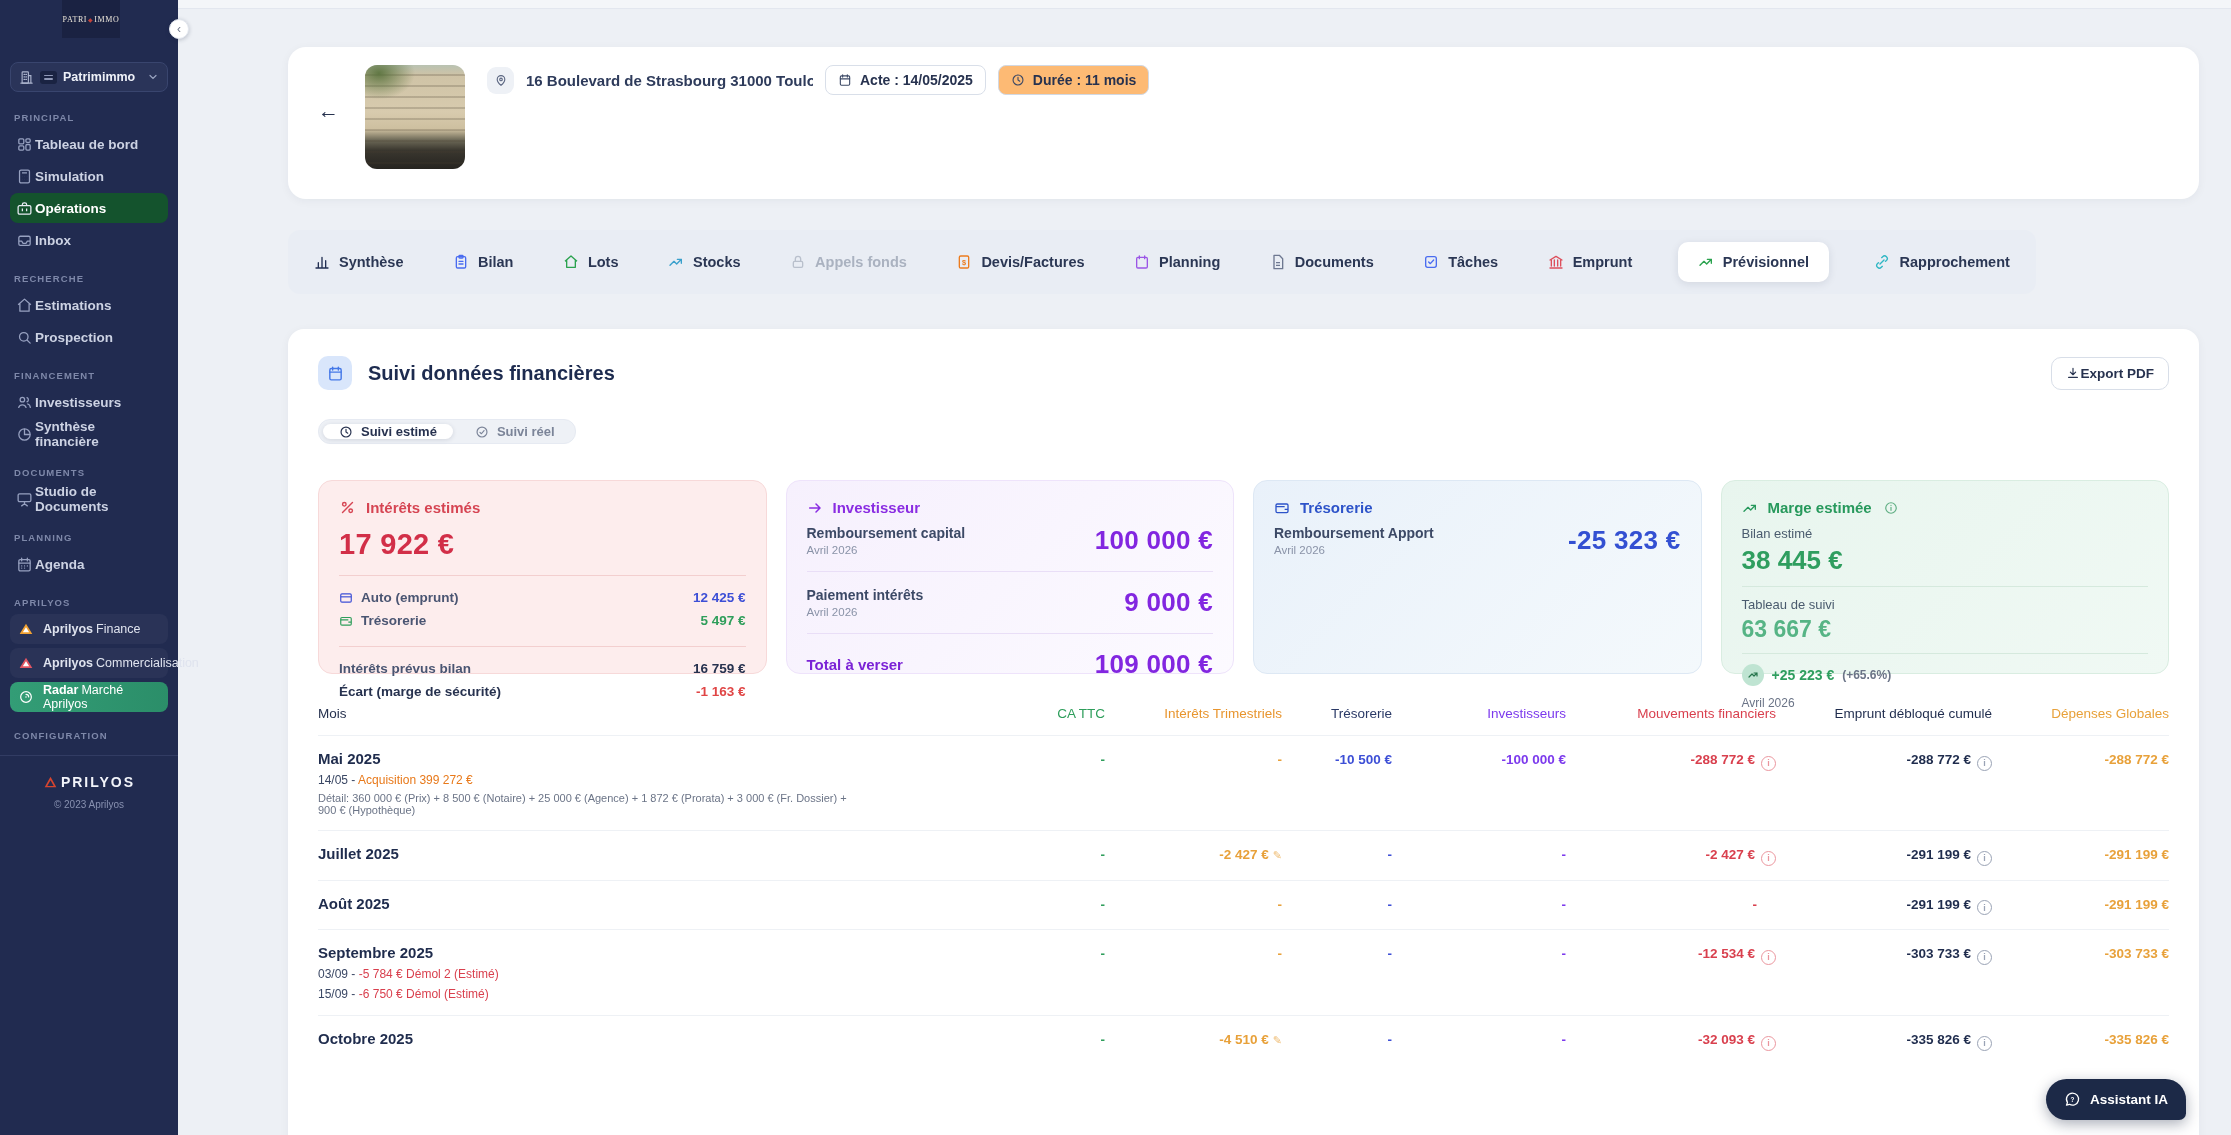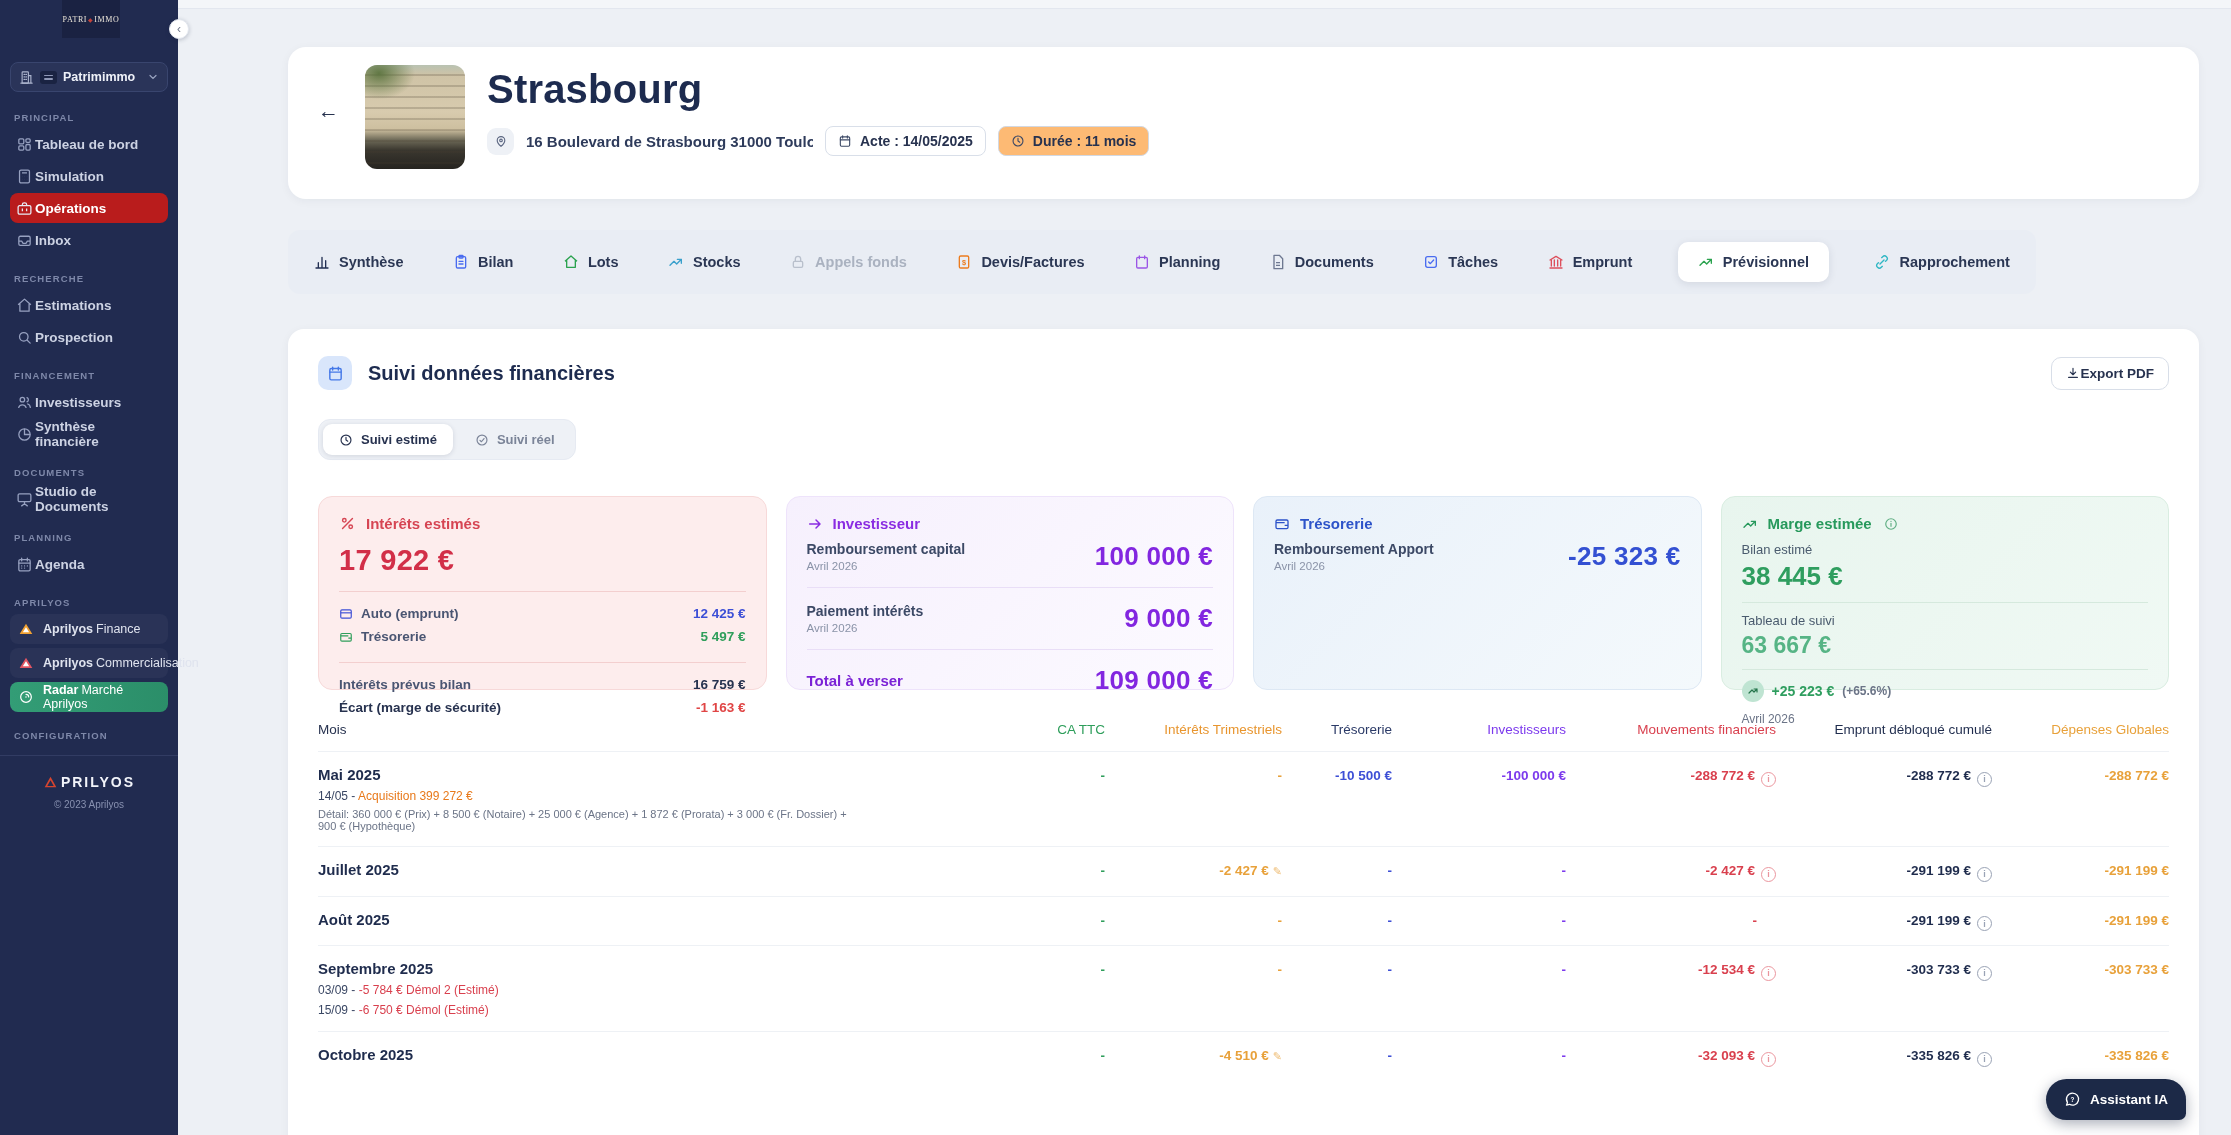--- a/index.html
+++ b/index.html
@@ -19,21 +19,21 @@
   .sb-org{margin:62px 10px 0 10px;height:30px;border:1px solid #39456e;background:#2a3459;border-radius:8px;
           display:flex;align-items:center;gap:6px;padding:0 8px;box-sizing:border-box}
   .sb-org .org-name{color:#eef1f8;font-size:12.5px;font-weight:700;flex:1}
   .org-flag{width:17px;height:13px;border-radius:3px;background:#1a2342;display:flex;flex-direction:column;justify-content:center;gap:2px;align-items:center}
   .org-flag i{display:block;width:9px;height:1.5px;background:#8e97b5;border-radius:1px}
   .sb-label{margin:18px 0 6px 14px;font-size:9.5px;font-weight:700;letter-spacing:1.1px;color:#7e88a9}
   .sb-label.first{margin-top:20px}
   .sb-item{display:flex;align-items:center;gap:2px;height:30px;margin:2px 10px;padding:0 6px;border-radius:8px;
            color:#ccd2e3;font-size:13.5px;font-weight:600}
   .sb-item .ic{color:#97a1c0}
-  .sb-item.active{background:#b91c1c;color:#fff}
+  .sb-item.active{background:#14532d;color:#fff}
   .sb-item.active .ic{color:#e8ebf4}
   .sb-card{display:flex;align-items:center;gap:9px;height:30px;margin:0 10px 4px 10px;padding:0 8px;border-radius:8px;background:#2a3357;
            color:#dfe3ee;font-size:12.5px}
   .sb-card b{font-weight:800;margin-right:3px}
   .sb-card.radar{background:linear-gradient(90deg,#339d76,#2b8e69);color:#fff}
   .sb-div{height:1px;background:#323c63;margin:14px 0 0 0}
   .sb-foot{margin-top:18px;text-align:center}
   .foot-brand{display:inline-flex;align-items:center;gap:3px;color:#f2f4fa;font-size:14px;font-weight:800;letter-spacing:2px}
   .foot-copy{margin-top:6px;font-size:10px;color:#8891b0;text-align:center}
 
@@ -67,21 +67,21 @@
   .sheet{margin:35px 32px 0 110px;background:#fff;border-radius:16px;box-shadow:0 2px 10px rgba(25,35,65,.05);
          box-sizing:border-box;padding:24px 30px;height:900px}
   .sec-head{display:flex;align-items:center;justify-content:space-between;height:40px}
   .sec-title-wrap{display:flex;align-items:center;gap:16px}
   .sec-ic{width:34px;height:34px;border-radius:10px;background:#d9e6fb;color:#4478e8}
   .sec-title-wrap h2{margin:0;font-size:20px;font-weight:800;color:#1d2b4f}
   .export{display:flex;align-items:center;border:1px solid #d8dee8;background:#fff;border-radius:10px;
           padding:8px 14px;font-size:13.5px;font-weight:700;color:#27324f}
 
   .toggle{margin-top:26px;display:inline-flex;gap:6px;background:#eef1f6;border:1px solid #e6eaf2;border-radius:12px;padding:4px}
-  .tg{display:flex;align-items:center;gap:8px;font-size:13px;font-weight:700;color:#7b8498;padding:8px 16px;border:none;background:transparent;border-radius:9px}
+  .tg{display:flex;align-items:center;gap:8px;font-size:13px;font-weight:700;color:#7b8498;padding:0 16px;border:none;background:transparent;border-radius:9px}
   .tg.active{background:#fff;color:#27324f;box-shadow:0 1px 5px rgba(20,30,60,.13)}
 
   
   .cards{margin-top:36px;display:grid;grid-template-columns:repeat(4,1fr);gap:19px}
   .card{border-radius:14px;padding:18px 20px;box-sizing:border-box;height:194px}
   .c-red{background:#fdeded;border:1px solid #f7d9d9}
   .c-purple{background:linear-gradient(135deg,#f6f0fd,#fcfaff);border:1px solid #eee3fb}
   .c-blue{background:linear-gradient(135deg,#e9f1fa,#f4f9fc);border:1px solid #dde8f4}
   .c-green{background:linear-gradient(135deg,#e8f5ee,#f0f9f4);border:1px solid #d9ede1}
   .c-title{display:flex;align-items:center;gap:10px;font-size:15px;font-weight:800}
@@ -324,21 +324,20 @@
   </div>
 </aside>
 
 <div class="main">
   <div class="topstrip"></div>
 
   <section class="hdr-card">
     <button class="back">←</button>
     <div class="photo"></div>
     <div class="hd-main">
-      <h1>Strasbourg</h1>
       <div class="hd-meta">
         <span class="pin-wrap ic">
           <svg width="14" height="14" viewBox="0 0 24 24" fill="none" stroke="currentColor" stroke-width="1.9">
               <path d="M12 21s-6.5-5.4-6.5-10a6.5 6.5 0 0113 0c0 4.6-6.5 10-6.5 10z"></path>
               <circle cx="12" cy="11" r="2.2"></circle>
             </svg>
         </span>
         <span class="addr">16 Boulevard de Strasbourg 31000 Toulou</span>
         <span class="badge">
           <span class="ic">

